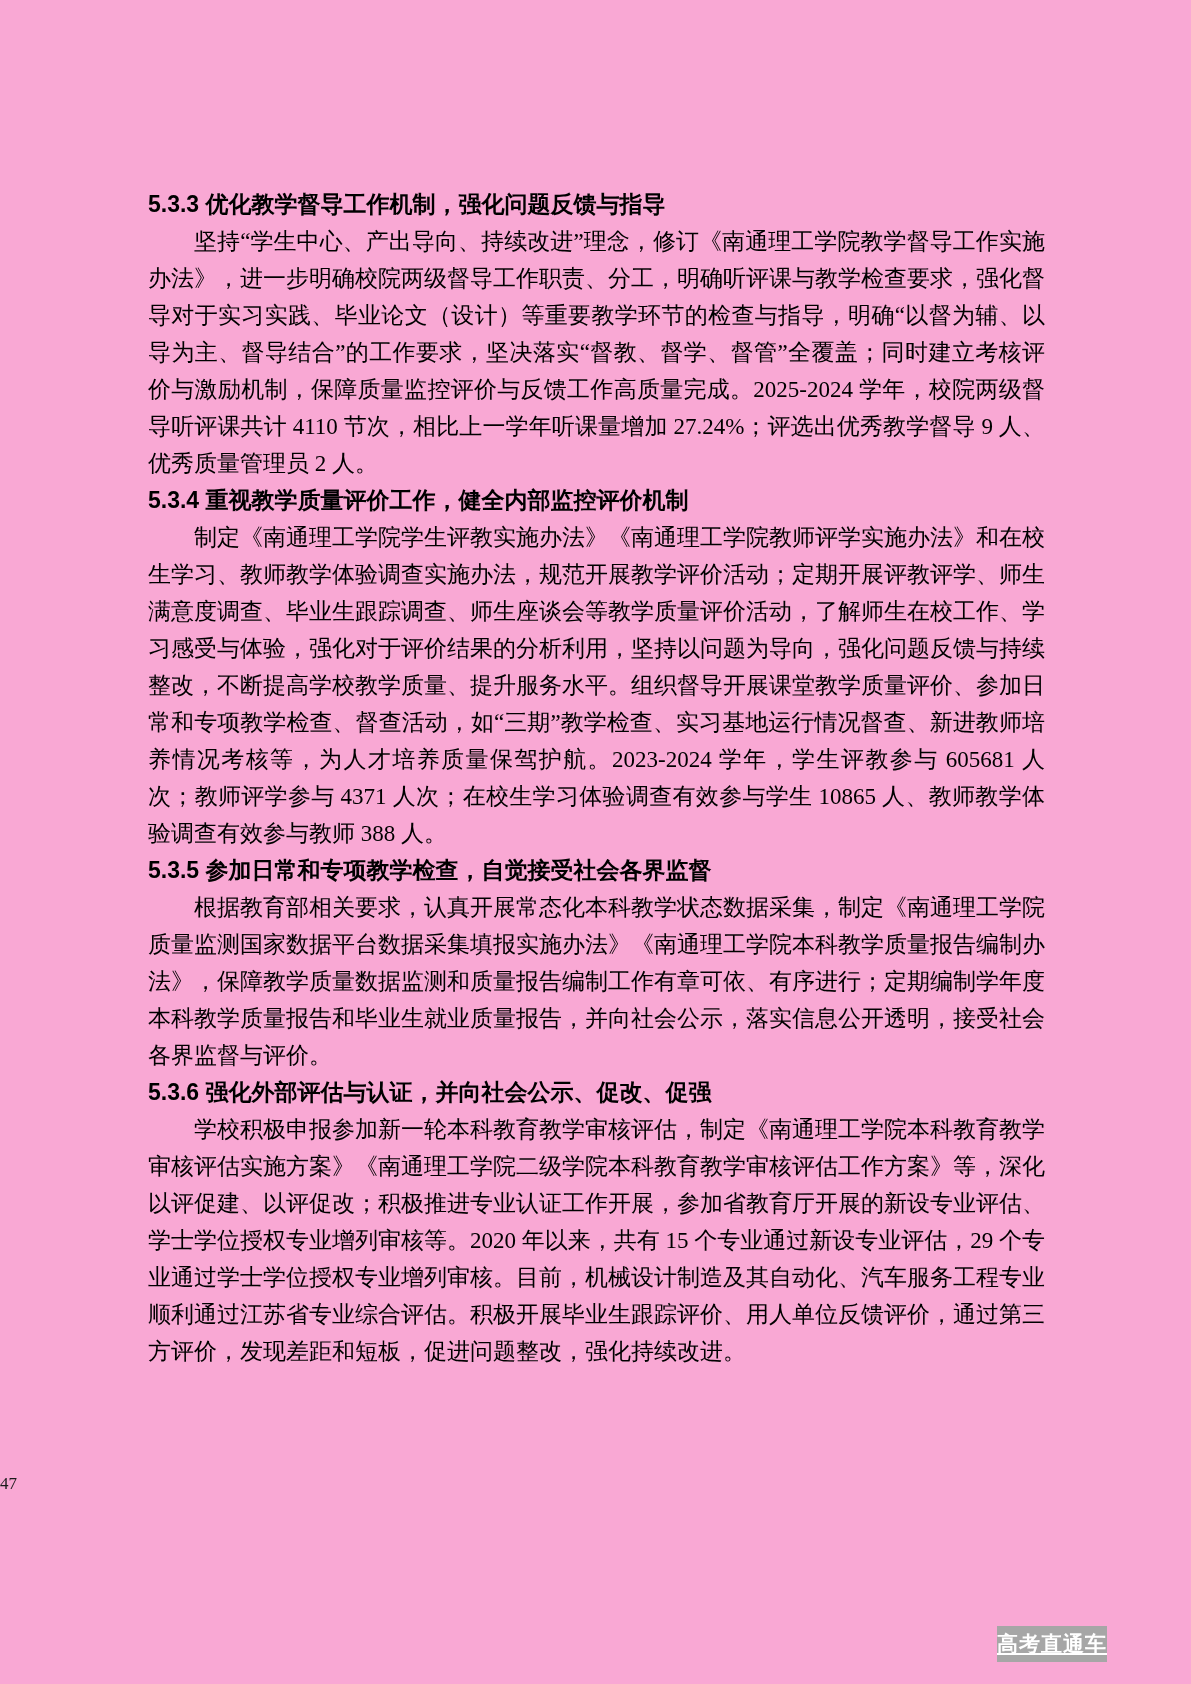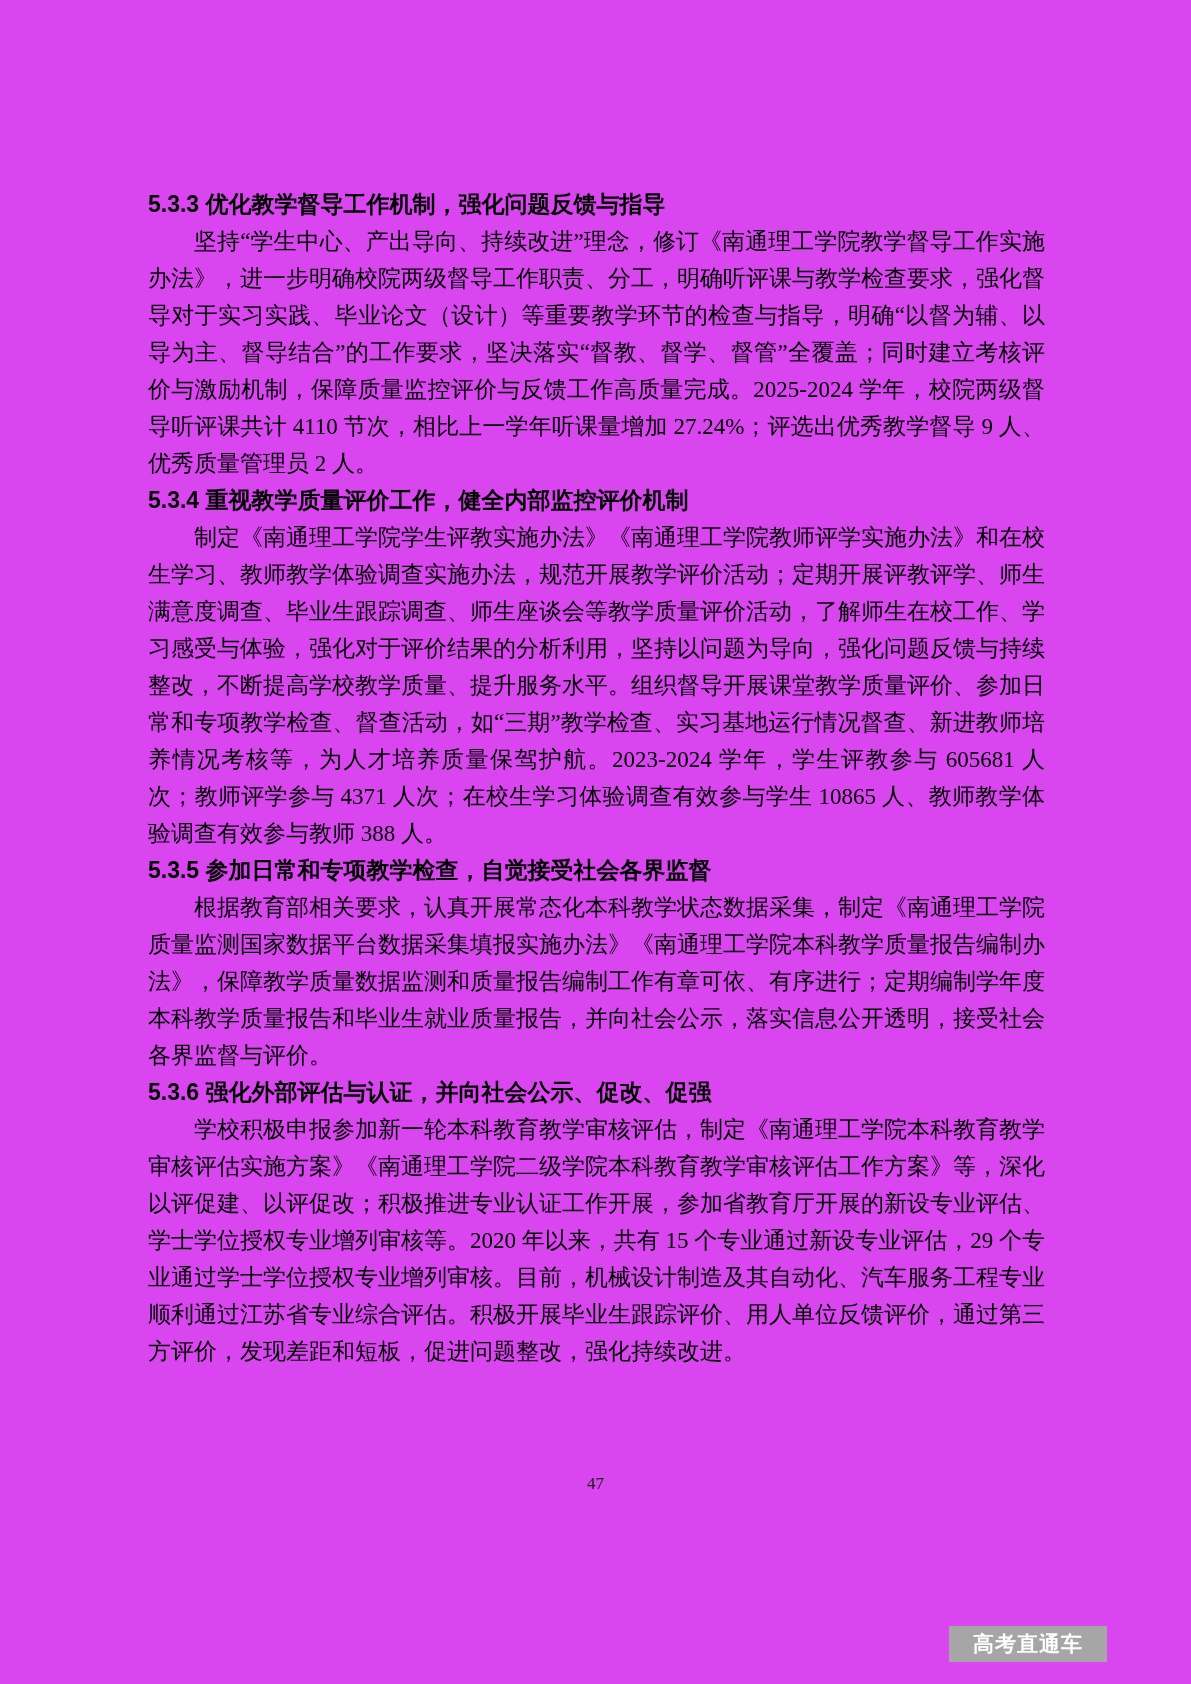--- a/index.html
+++ b/index.html
@@ -2,21 +2,21 @@
 <html><head>
 <meta charset="utf-8">
 <style>
   * { margin: 0; padding: 0; box-sizing: border-box; }
   html, body { background: #ffffff; }
   .page {
     position: relative;
     width: 1191px;
     height: 1684px;
     margin: 0 auto;
-    background: #d946ef;
+    background: #f9a8d4;
     color: #000000;
     font-family: "Liberation Serif", "DejaVu Serif", serif;
     overflow: hidden;
   }
   .content {
     position: absolute;
     left: 148px;
     top: 186px;
     width: 897px;
     font-size: 23px;
@@ -33,36 +33,36 @@
   }
   .sec-para {
     text-indent: 2em;
     word-break: break-all;
   }
   .page-number {
     position: absolute;
     top: 1474px;
     left: 0;
     width: 100%;
-    text-align: center;
     font-size: 17px;
     color: #1a1a1a;
     font-family: "Liberation Serif", "DejaVu Serif", serif;
   }
   .watermark {
     position: absolute;
     right: 84px;
     bottom: 22px;
     background: #a6a6a6;
     color: #ffffff;
-    padding: 4px 24px;
+    padding: 4px 0;
     font-size: 21px;
     font-weight: 700;
     font-family: "Liberation Sans", "DejaVu Sans", sans-serif;
     letter-spacing: 1px;
+    text-decoration: underline;
   }
 </style>
 </head>
 <body>
 
 <div class="page">
   <div class="content">
 
     <section class="doc-section">
       <h2 class="sec-heading">5.3.3 优化教学督导工作机制，强化问题反馈与指导</h2>

